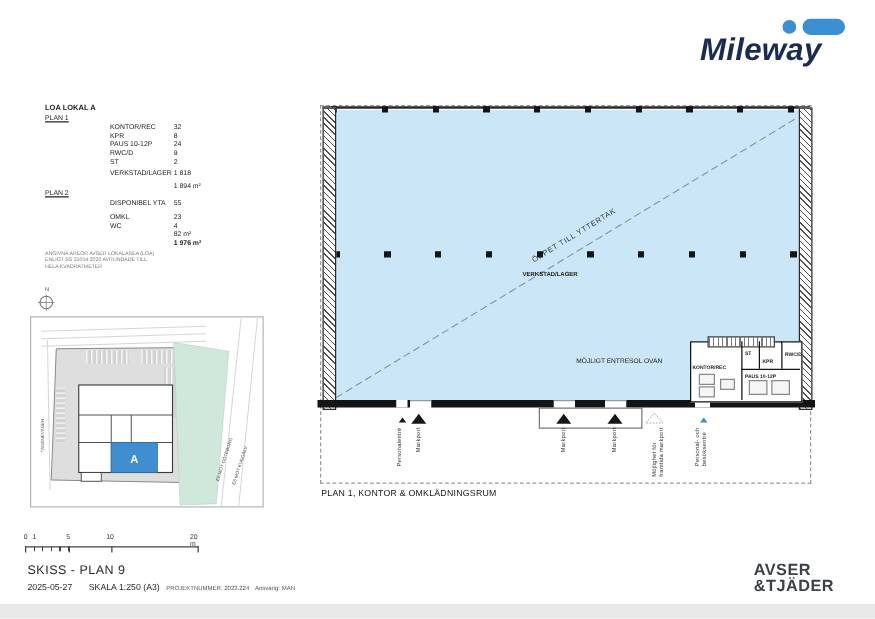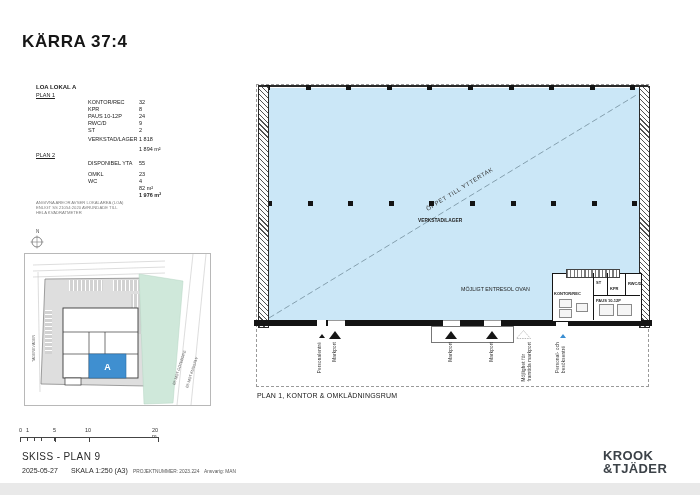--- a/index.html
+++ b/index.html
@@ -40,22 +40,26 @@
   .tb-title{font-size:10px;color:#2a2a2a;letter-spacing:.4px;}
   .tb-md{font-size:7px;color:#2a2a2a;}
   .tb-sm{font-size:4.8px;color:#555;}
   .kt{font-size:13px;font-weight:700;line-height:12.5px;color:#3c4248;letter-spacing:.4px;}
 </style>
 </head>
 <body>
 
 <div class="sheet">
 
-  <div class="abs sheet-title" style="left:22px;top:32px;">KÄRRA 37:4</div>
-
+
+  <div class="abs" style="left:558px;top:8px;width:140px;height:46px;">
+    <div class="abs ml-dot" style="left:68px;top:8px;background:#3a8ed2;"></div>
+    <div class="abs ml-pill" style="left:84px;top:7px;background:#3a8ed2;"></div>
+    <div class="abs ml-text" style="left:2px;top:18px;">Mileway</div>
+  </div>
 
   <div class="abs atable" style="left:35px;top:84px;">
     <div class="abs at-head" style="left:1px;top:0;">LOA LOKAL A</div>
     <div class="abs at-plan" style="left:1px;top:7.5px;">PLAN 1</div>
 
     <div class="abs arow" style="top:14.5px;width:150px;">
       <span class="lbl">KONTOR/REC</span>
       <span class="val">32</span>
       </div>
     <div class="abs arow" style="top:21.5px;width:150px;">
@@ -237,18 +241,18 @@
     <div class="abs" style="left:158px;top:437px;width:0.9px;height:4.5px;background:#444;"></div>
   </div>
 
   <div class="abs tb-title" style="left:22px;top:451px;">SKISS - PLAN 9</div>
   <div class="abs tb-md" style="left:22px;top:467px;">2025-05-27</div>
   <div class="abs tb-md" style="left:71px;top:467px;">SKALA 1:250 (A3)</div>
   <div class="abs tb-sm" style="left:133px;top:469px;">PROJEKTNUMMER: 2023.224</div>
   <div class="abs tb-sm" style="left:204px;top:469px;">Ansvarig: MAN</div>
 
   <div class="abs kt" style="left:603px;top:450px;">
-    <div>KROOK</div>
+    <div>AVSER</div>
     <div>&amp;TJÄDER</div>
   </div>
 
   <div class="abs" style="left:0;top:483px;width:700px;height:12px;background:#e9e9e9;"></div>
 </div>
 
 </body></html>

